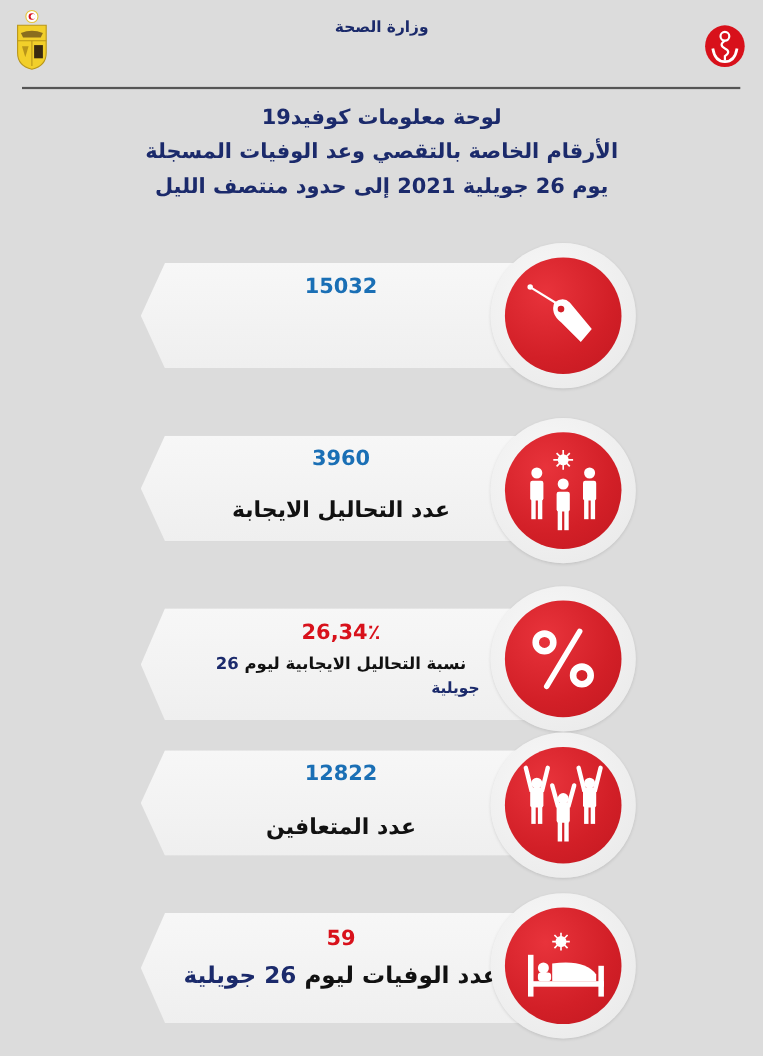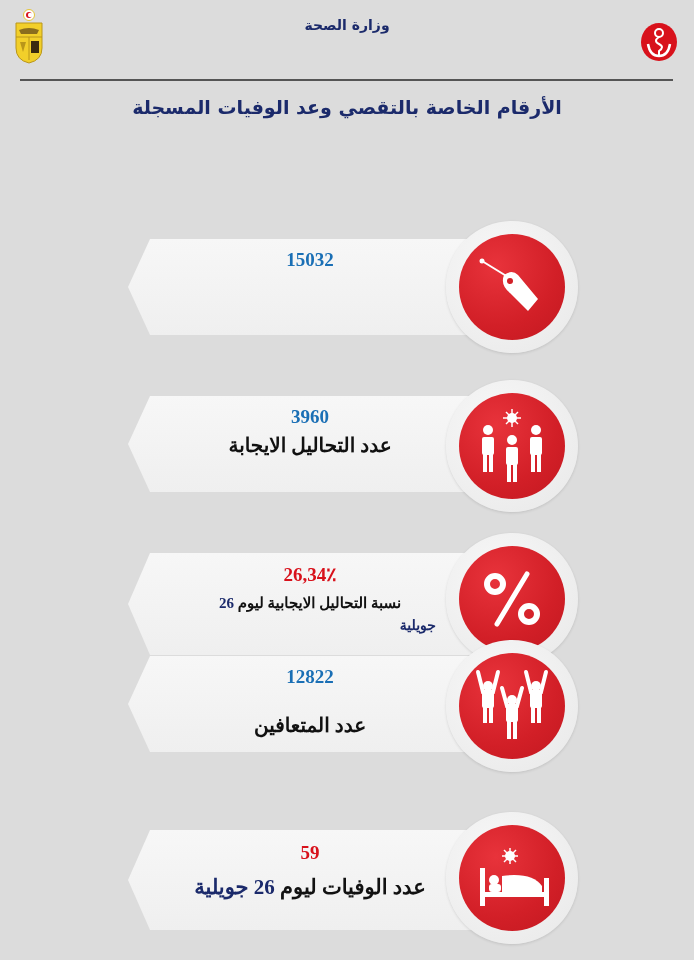--- a/index.html
+++ b/index.html
@@ -14,21 +14,21 @@
     left:200px; width:294px; top:14px; text-align:center;
     color:#1b2a6b; font-weight:bold; font-size:14px; line-height:22px;
     direction:rtl;
   }
   .divider { left:20px; width:653px; top:79px; height:2px; background:#555; }
   .title {
     left:100px; width:494px; top:92px; text-align:center;
     color:#1b2a6b; font-weight:bold; font-size:19px; line-height:31px;
     direction:rtl;
   }
-  .card { left:0; width:586px; height:140px;font-family:Liberation Serif, serif; }
+  .card { left:0; width:586px; height:140px; }
   .plate {
     position:absolute; left:128px; width:380px; height:96px;
     background:linear-gradient(180deg,#f7f7f7 0%,#efefef 100%);
     clip-path:polygon(22px 0, 100% 0, 100% 100%, 22px 100%, 0 50%);
     filter:drop-shadow(0 1px 2px rgba(0,0,0,0.15));
   }
   .plate-text {
     position:absolute; left:150px; width:320px; text-align:center; direction:rtl;
   }
   .value { font-weight:bold; font-size:19px; line-height:26px; }
@@ -71,21 +71,23 @@
   <svg width="38" height="40" viewBox="0 0 38 40">
     <ellipse cx="19" cy="20" rx="18" ry="19" fill="#d8111b"></ellipse>
     <circle cx="19" cy="11" r="4" fill="none" stroke="#fff" stroke-width="2"></circle>
     <path d="M19 15 Q13 19 19 22 Q25 25 19 29 L19 33" fill="none" stroke="#fff" stroke-width="2"></path>
     <path d="M8 22 Q10 34 19 34 Q28 34 30 22" fill="none" stroke="#fff" stroke-width="2.5"></path>
   </svg>
 </div>
 <div class="abs divider"></div>
 
 <div class="abs title">
+  <div>لوحة معلومات كوفيد19</div>
   <div>الأرقام الخاصة بالتقصي وعد الوفيات المسجلة</div>
+  <div>يوم 26 جويلية  2021 إلى حدود منتصف الليل</div>
 </div>
 
 <div class="abs card" style="top:217px;">
   <div class="plate" style="top:22px;"></div>
   <div class="plate-text" style="top:30px;">
     <div class="value" style="color:#1a6fb5;">15032</div>
   </div>
   <div class="outer-circle" style="left:446px;top:4px;">
     <div class="inner-circle">
       <svg width="76" height="76" viewBox="0 0 76 76">
@@ -95,21 +97,21 @@
         <circle cx="36" cy="32" r="3" fill="#d21f27"></circle>
       </svg>
     </div>
   </div>
 </div>
 
 <div class="abs card" style="top:376px;">
   <div class="plate" style="top:20px;"></div>
   <div class="plate-text" style="top:28px;">
     <div class="value" style="color:#1a6fb5;">3960</div>
-    <div class="label" style="margin-top:0;">عدد التحاليل الايجابة</div>
+    <div class="label" style="margin-top:18px;">عدد التحاليل الايجابة</div>
   </div>
   <div class="outer-circle" style="left:446px;top:4px;">
     <div class="inner-circle">
       <svg width="80" height="80" viewBox="0 0 80 80">
         <g fill="#fff">
           <circle cx="40" cy="12" r="5"></circle>
           <g stroke="#fff" stroke-width="1.5">
             <line x1="40" y1="3" x2="40" y2="21"></line>
               <line x1="31" y1="12" x2="49" y2="12"></line>
             <line x1="34" y1="6" x2="46" y2="18"></line>
@@ -149,21 +151,21 @@
     <div class="inner-circle">
       <svg width="70" height="70" viewBox="0 0 70 70">
         <circle cx="18" cy="20" r="8" fill="none" stroke="#fff" stroke-width="6"></circle>
         <circle cx="52" cy="50" r="8" fill="none" stroke="#fff" stroke-width="6"></circle>
         <line x1="50" y1="10" x2="20" y2="60" stroke="#fff" stroke-width="5" stroke-linecap="round"></line>
       </svg>
     </div>
   </div>
 </div>
 
-<div class="abs card" style="top:636px;">
+<div class="abs card" style="top:662px;">
   <div class="plate" style="top:20px;"></div>
   <div class="plate-text" style="top:28px;">
     <div class="value" style="color:#1a6fb5;">12822</div>
     <div class="label" style="margin-top:20px;">عدد المتعافين</div>
   </div>
   <div class="outer-circle" style="left:446px;top:4px;">
     <div class="inner-circle">
       <svg width="80" height="80" viewBox="0 0 80 80">
         <g fill="#fff" stroke="#fff" stroke-linecap="round">
           <circle cx="16" cy="20" r="5" stroke="none"></circle>

